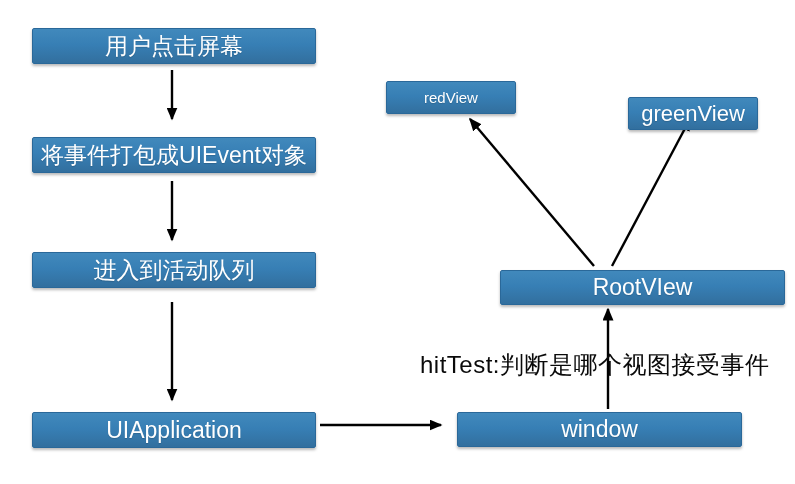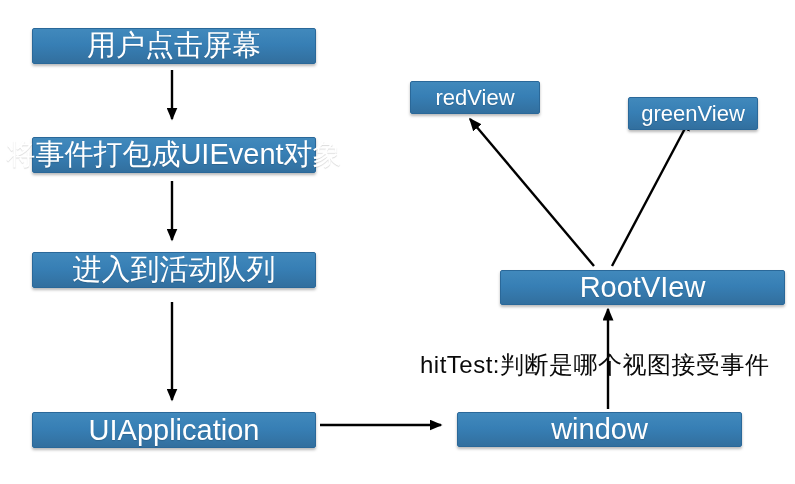--- a/index.html
+++ b/index.html
@@ -31,29 +31,29 @@
   .node {
     position: absolute;
     display: flex;
     align-items: center;
     justify-content: center;
     background: linear-gradient(180deg, #4189bc 0%, var(--box-fill) 45%, #326f9e 100%);
     border: 1.5px solid var(--box-border);
     border-radius: 2px;
     box-shadow: 0 2px 3px rgba(0,0,0,0.28);
     color: var(--box-text);
-    font-size: 29px;
+    font-size: 23px;
     white-space: nowrap;
     text-shadow: 0 1px 1px rgba(0,0,0,0.15);
   }
   .node-tap            { left: 32px;  top: 28px;  width: 284px; height: 36px; }
   .node-uievent        { left: 32px;  top: 137px; width: 284px; height: 36px; text-align: center; }
   .node-queue          { left: 32px;  top: 252px; width: 284px; height: 36px; }
   .node-uiapplication  { left: 32px;  top: 412px; width: 284px; height: 36px; }
-  .node-redview        { left: 410px; top: 81px;  width: 130px; height: 33px; font-size: 22px; }
+  .node-redview        { left: 386px; top: 81px;  width: 130px; height: 33px; font-size: 15px; }
   .node-greenview      { left: 628px; top: 81px;  width: 130px; height: 33px; font-size: 22px; margin-top: 16px; }
   .node-rootview       { left: 457px; top: 270px; width: 285px; height: 35px; margin-left: 43px; }
   .node-window         { left: 457px; top: 412px; width: 285px; height: 35px; }
   .annotation {
     position: absolute;
     left: 420px; top: 349px;
     font-size: 24px;
     color: var(--annotation);
     white-space: nowrap;
     letter-spacing: 0.5px;

